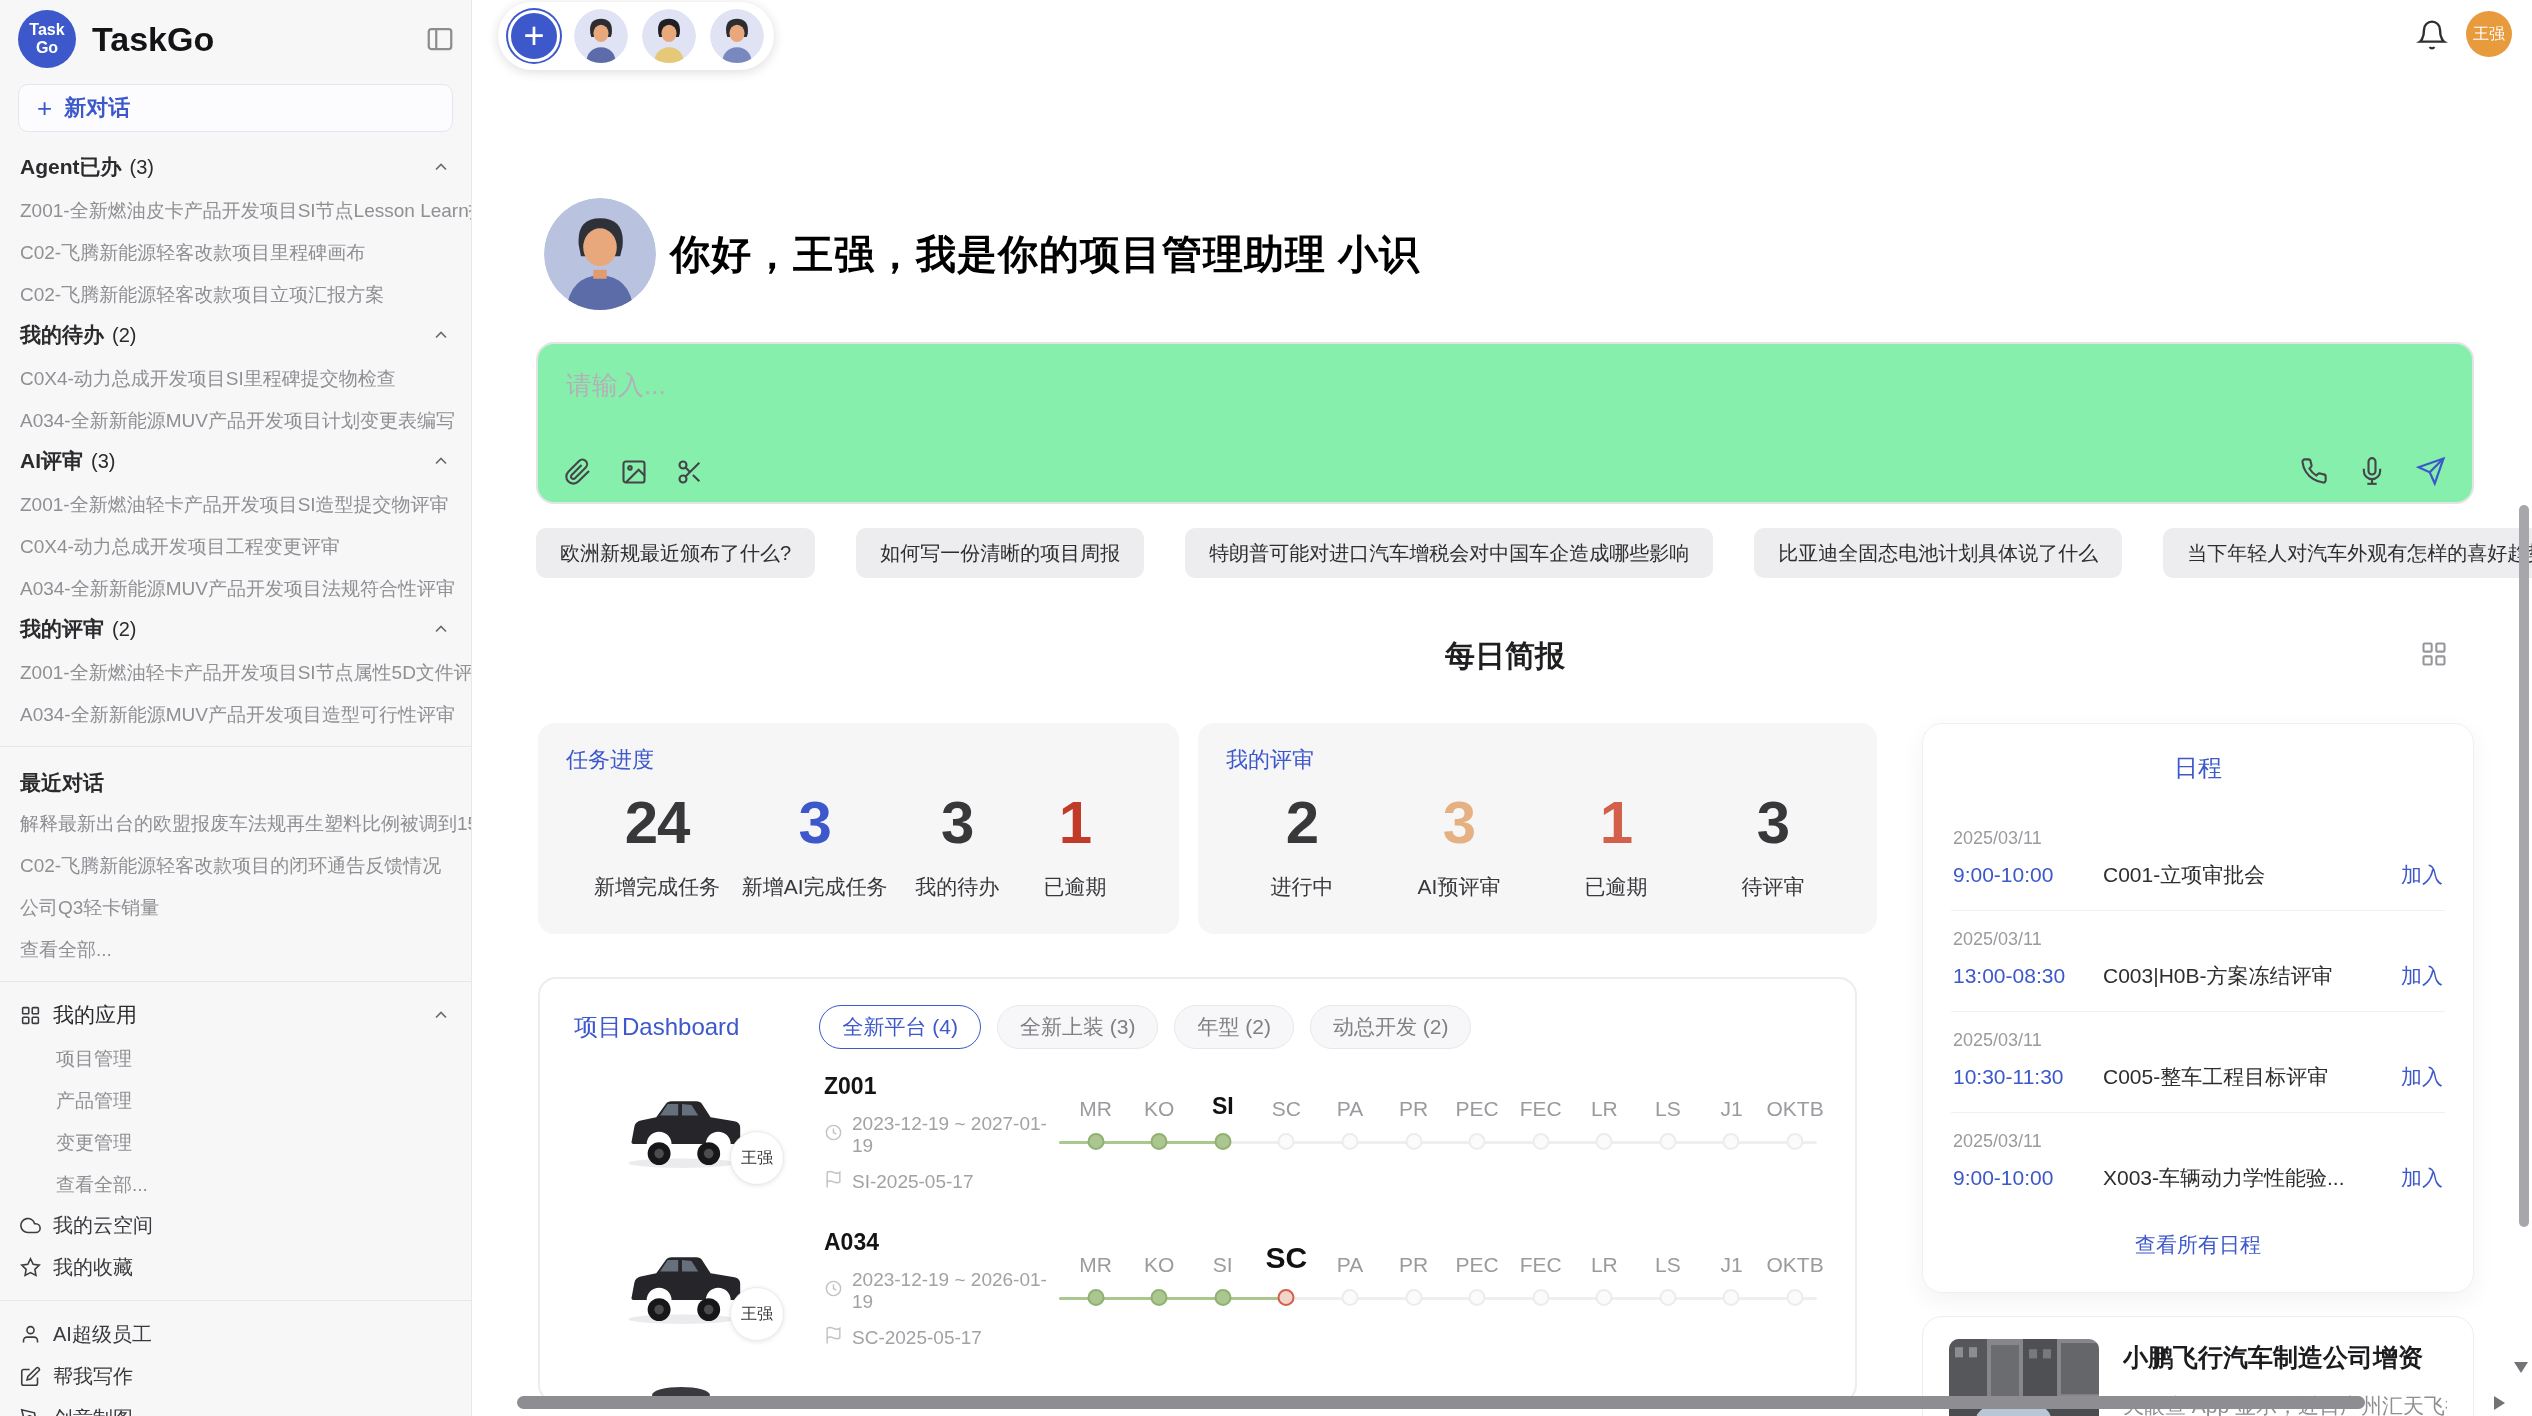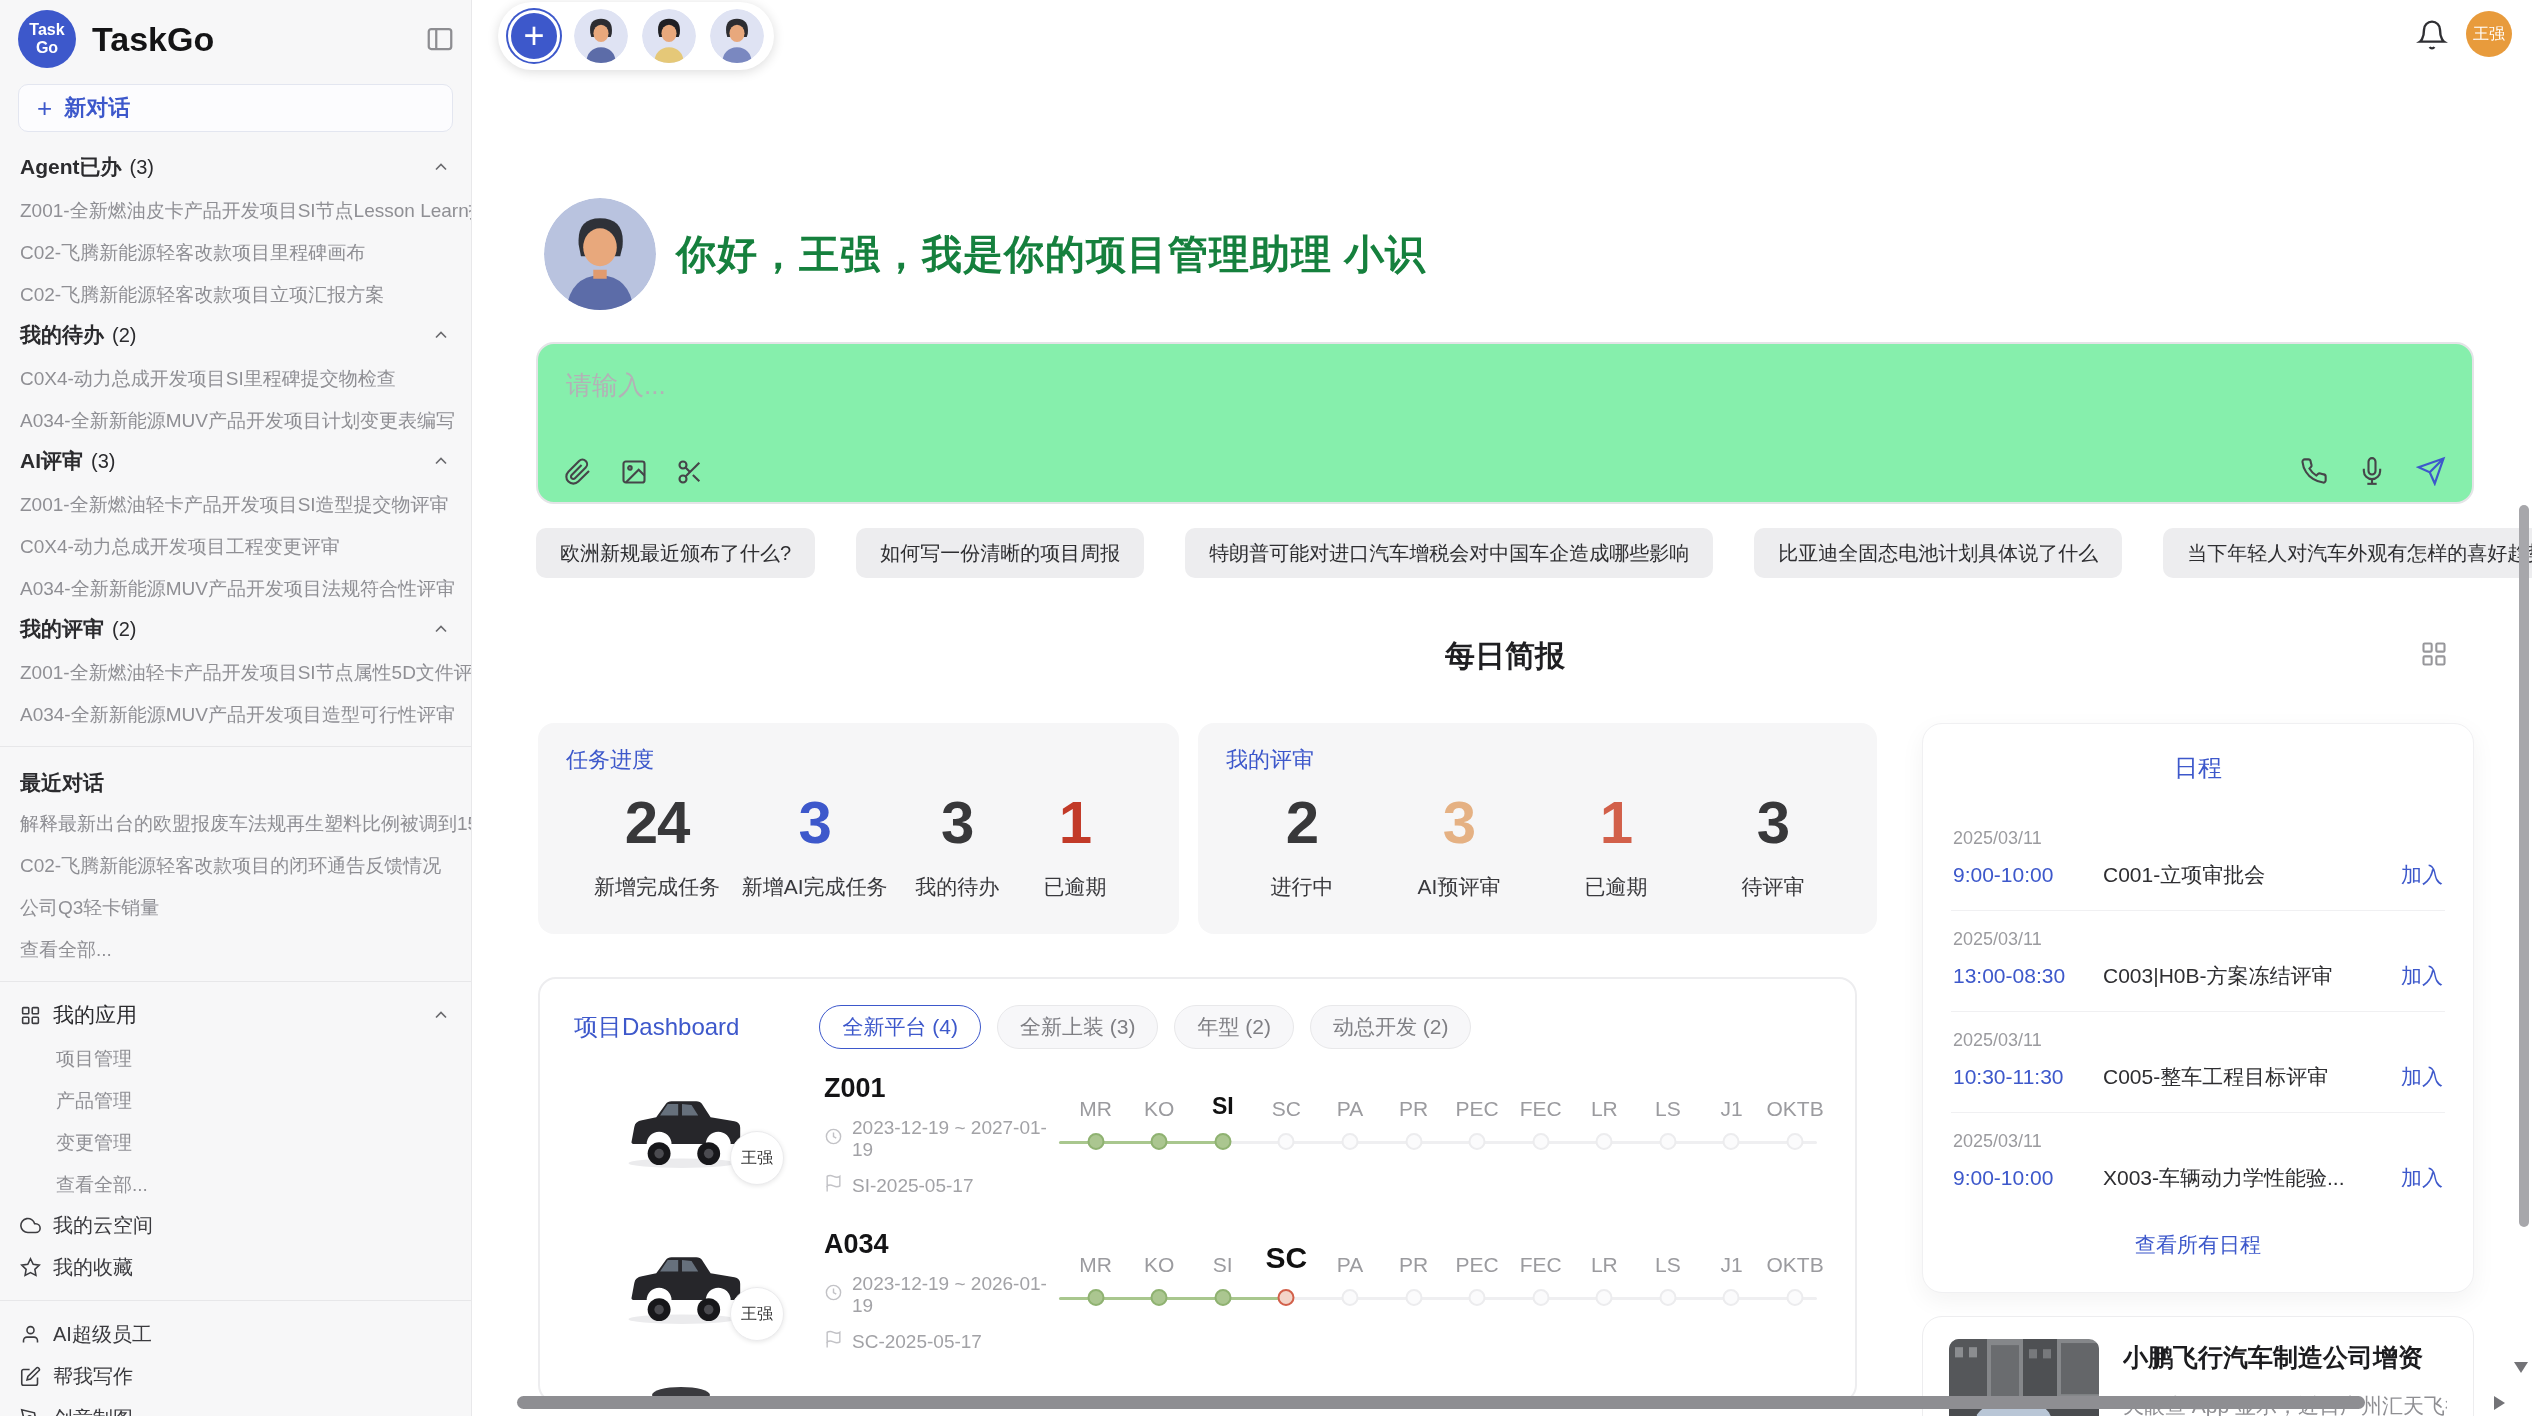--- a/index.html
+++ b/index.html
@@ -50,21 +50,21 @@
   .pill-avatar svg { width:100%; height:100%; display:block; }
 
   .bell { position:absolute; left:1944px; top:19px; width:32px; height:32px; color:#2f2f33; cursor:pointer; }
   .user-chip { position:absolute; left:1994px; top:11px; width:46px; height:46px; border-radius:50%;
     background:#e89b3c; color:#fff; font-size:16px; display:flex; align-items:center;
     justify-content:center; cursor:pointer; }
 
   .greet { position:absolute; left:72px; top:198px; display:flex; align-items:center; }
   .greet-avatar { width:112px; height:112px; border-radius:50%; overflow:hidden; flex:none; }
   .greet-avatar svg { width:100%; height:100%; display:block; }
-  .greet-text { margin-left:20px; font-size:40px; font-weight:700; color:#15803d; letter-spacing:1px; }
+  .greet-text { margin-left:14px; font-size:40px; font-weight:700; color:#000000; letter-spacing:1px; }
 
   .composer { position:absolute; left:64px; top:342px; width:1938px; height:162px;
     border:2px solid #e4e4e7; border-radius:18px; background:#86efac; }
   .composer textarea { position:absolute; left:0; top:0; width:100%; height:96px; border:none;
     outline:none; resize:none; background:transparent; padding:24px 28px; font-size:26px;
     color:#333; font-family:"Liberation Sans", sans-serif; }
   .composer textarea::placeholder { color:#b2b2b6; }
   .comp-left { position:absolute; left:26px; bottom:16px; display:flex; gap:28px; }
   .comp-right { position:absolute; right:26px; bottom:16px; display:flex; gap:30px; align-items:center; }
   .comp-ic { width:28px; height:28px; color:#454549; cursor:pointer; }
@@ -99,21 +99,21 @@
 
   .project-row { display:flex; align-items:flex-start; padding:0 34px 0 80px; margin-top:16px;
     position:relative; height:118px; }
   .project-row + .project-row { margin-top:38px; }
   .car-box { width:124px; height:104px; position:relative; flex:none; }
   .car-box svg { width:100%; height:100%; display:block; }
   .owner-badge { position:absolute; right:-40px; bottom:-8px; width:54px; height:54px; border-radius:50%;
     background:#fff; border:1px solid #ebebed; box-shadow:0 1px 5px rgba(0,0,0,0.10);
     display:flex; align-items:center; justify-content:center; font-size:16px; color:#333; }
   .proj-info { margin-left:80px; width:235px; flex:none; padding-top:0; }
-  .proj-code { font-size:27px; font-weight:700; color:#141416; }
+  .proj-code { font-size:23px; font-weight:700; color:#141416; }
   .proj-meta { display:flex; align-items:center; gap:9px; color:#a2a2a6; font-size:19px; margin-top:13px; }
   .proj-meta svg { width:19px; height:19px; flex:none; color:#c2c2c6; }
   .timeline { flex:1; position:relative; height:118px; }
   .tl-line { position:absolute; left:0; right:4px; top:68px; height:3px; background:#efeff1; border-radius:2px; }
   .tl-line-done { position:absolute; left:0; top:68px; height:3px; background:#a9c78e; border-radius:2px; }
   .tl-stop { position:absolute; top:0; height:100%; }
   .tl-lab { position:absolute; top:24px; left:0; transform:translateX(-50%); font-size:21px;
     color:#9b9b9f; white-space:nowrap; }
   .tl-lab.cur { top:20px; font-size:23px; font-weight:700; color:#111; }
   .tl-lab.cur.big { top:12px; font-size:30px; }

